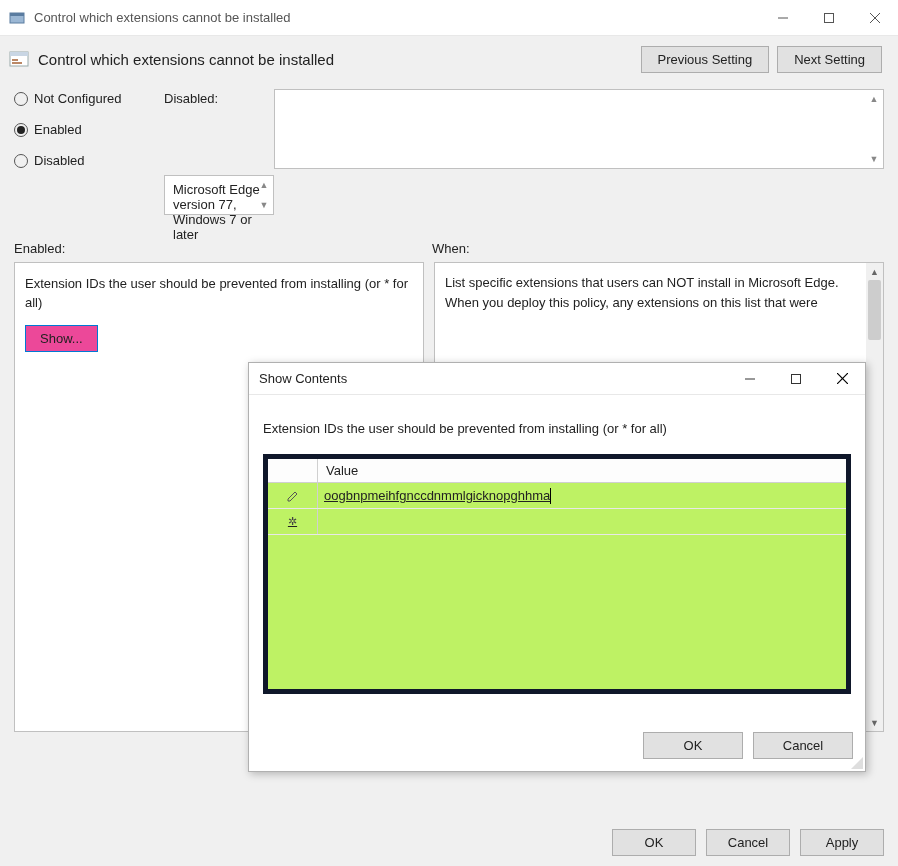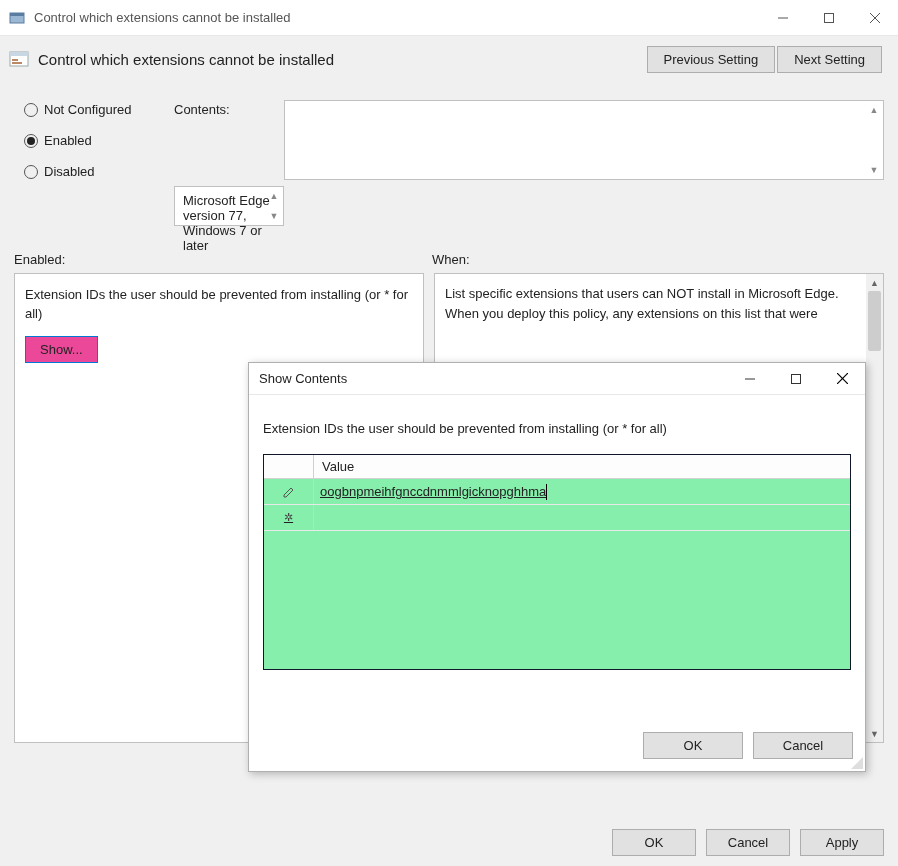--- a/index.html
+++ b/index.html
@@ -9,25 +9,25 @@
     .titlebar { height: 36px; background: #fff; display: flex; align-items: center; padding: 0 0 0 8px; border-bottom: 1px solid #e8e8e8; }
     .titlebar .app-icon { width: 18px; height: 18px; margin-right: 8px; }
     .titlebar .title { flex: 1; color: #555; }
     .titlebar .win-btn { width: 46px; height: 36px; display: flex; align-items: center; justify-content: center; color: #555; }
     .titlebar .win-btn svg { stroke: #555; }
 
     
     .header-row { display: flex; align-items: center; padding: 10px 16px 10px 8px; }
     .header-row .hdr-icon { width: 22px; height: 22px; margin-right: 8px; }
     .header-row .hdr-title { font-size: 15px; flex: 1; }
-    .nav-buttons { display: flex; gap: 2px; }
+    .nav-buttons { display: flex; gap: 8px; }
     .win-button { background: #e1e1e1; border: 1px solid #adadad; padding: 5px 16px; min-width: 100px; text-align: center; }
 
     
-    .config-area { display: grid; grid-template-columns: 150px 110px 1fr; padding: 6px 14px 0 24px; row-gap: 6px; align-items: start; margin-top: 11px; }
+    .config-area { display: grid; grid-template-columns: 150px 110px 1fr; padding: 6px 14px 0 14px; row-gap: 6px; align-items: start; }
     .radio-col { grid-row: 1 / span 3; display: flex; flex-direction: column; gap: 16px; padding-top: 2px; }
     .radio-item { display: flex; align-items: center; gap: 6px; }
     .radio { width: 14px; height: 14px; border: 1px solid #555; border-radius: 50%; display: flex; align-items: center; justify-content: center; }
     .radio.selected::after { content: ""; width: 8px; height: 8px; background: #222; border-radius: 50%; }
     .cfg-label { padding-top: 2px; color: #222; }
     .comment-box { grid-column: 3; background: #fff; border: 1px solid #c0c0c0; height: 80px; position: relative; }
     .comment-box .scroll-arrow, .supported-box .scroll-arrow, .help-box .scroll-arrow { position: absolute; right: 2px; width: 14px; height: 14px; display:flex; align-items:center; justify-content:center; color:#888; font-size:9px; }
     .supported-row { grid-column: 2 / span 2; display: grid; grid-template-columns: 110px 1fr; }
     .supported-box { background: #fff; border: 1px solid #c0c0c0; height: 40px; padding: 6px 8px; position: relative; }
 
@@ -52,21 +52,21 @@
     .bottom-bar { position: absolute; bottom: 10px; right: 14px; display: flex; gap: 10px; }
     .bottom-bar .win-button { min-width: 84px; }
 
     
     .dialog { position: absolute; left: 248px; top: 362px; width: 618px; height: 410px; background: #fff; border: 1px solid #b0b0b0; box-shadow: 2px 2px 8px rgba(0,0,0,0.25); }
     .dialog-titlebar { height: 32px; display: flex; align-items: center; padding: 0 0 0 10px; border-bottom: 1px solid #e8e8e8; }
     .dialog-titlebar .dtitle { flex: 1; font-size: 13px; }
     .dialog-titlebar .dbtn { width: 46px; height: 32px; display:flex; align-items:center; justify-content:center; }
     .dialog-body { padding: 26px 14px 0 14px; }
     .dialog-label { margin-bottom: 18px; }
-    .grid { border: 1px solid #0f172a; height: 216px; background: #86efac; overflow: hidden; }
+    .grid { border: 5px solid #0f172a; height: 240px; background: #bef264; overflow: hidden; }
     .grid-header { display: flex; height: 24px; border-bottom: 1px solid #d0d0d0; background: #fdfdfd; }
     .gh-rowhdr { width: 50px; border-right: 1px solid #d0d0d0; }
     .gh-value { flex: 1; padding-left: 8px; display: flex; align-items: center; }
     .grid-row { display: flex; height: 26px; border-bottom: 1px solid #e8e8e8; text-decoration: underline; }
     .gr-hdr { width: 50px; border-right: 1px solid #d0d0d0; display:flex; align-items:center; justify-content:center; font-size:11px; color:#444; }
     .gr-val { flex: 1; padding-left: 6px; display:flex; align-items:center; }
     .cursor { border-right: 1px solid #000; height: 16px; display:inline-block; }
     .dialog-buttons { position: absolute; right: 12px; bottom: 12px; display: flex; gap: 10px; }
     .resize-grip { position:absolute; right:2px; bottom:2px; width:12px; height:12px; }
     .resize-grip::before { content:""; position:absolute; right:0; bottom:0; width:0; height:0; border-left:12px solid transparent; border-bottom:12px solid #c8c8c8; opacity:0.6; }
@@ -126,21 +126,21 @@
     </div>
     <div class="radio-item">
       <span class="radio selected"></span>
       <span>Enabled</span>
     </div>
     <div class="radio-item">
       <span class="radio"></span>
       <span>Disabled</span>
     </div>
   </div>
-  <div class="cfg-label">Contents:</div>
+  <div class="cfg-label">Disabled:</div>
   <div class="comment-box">
     <span class="scroll-arrow" style="top:2px">▲</span>
     <span class="scroll-arrow" style="bottom:2px">▼</span>
   </div>
   <div class="supported-row">
     <div class="supported-box">
       <span>Microsoft Edge version 77, Windows 7 or later</span>
       <span class="scroll-arrow" style="top:2px">▲</span>
       <span class="scroll-arrow" style="bottom:2px">▼</span>
     </div>

